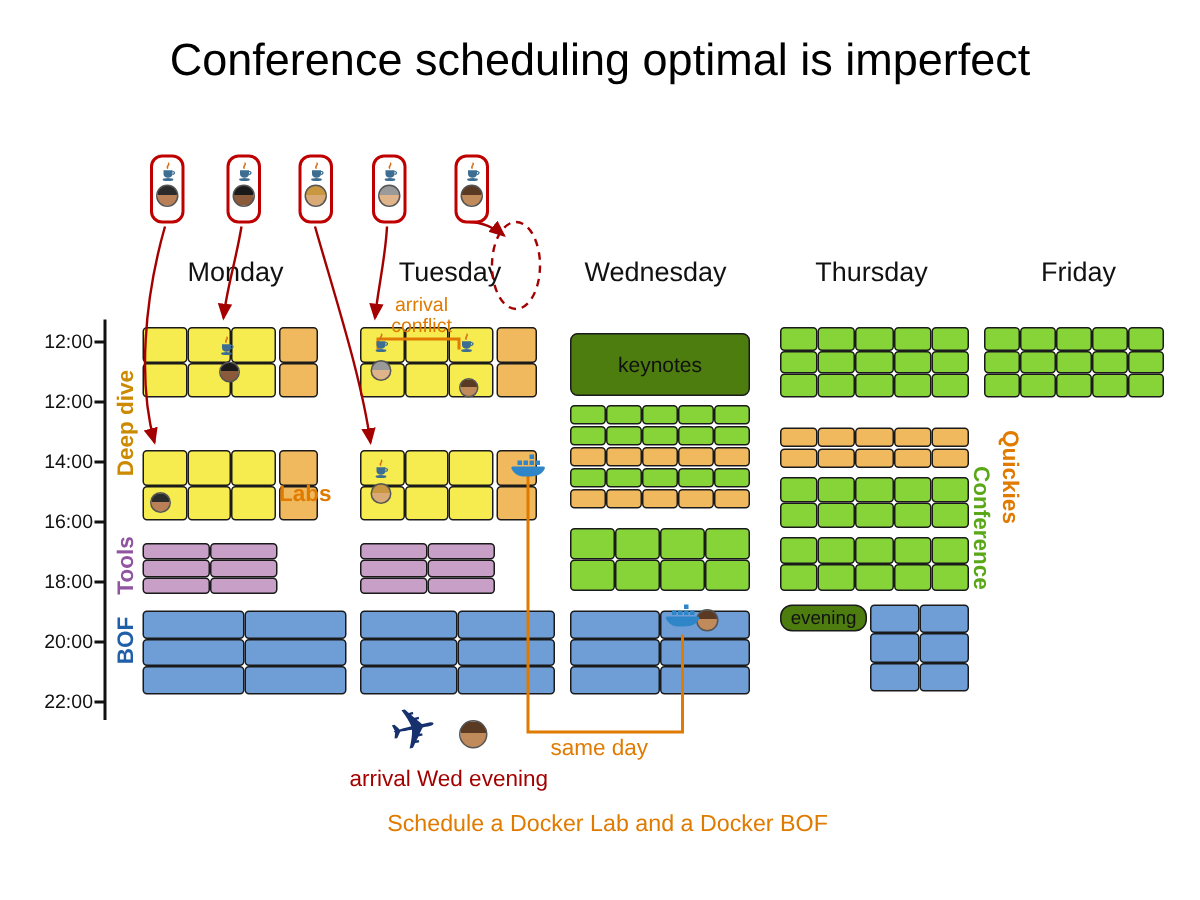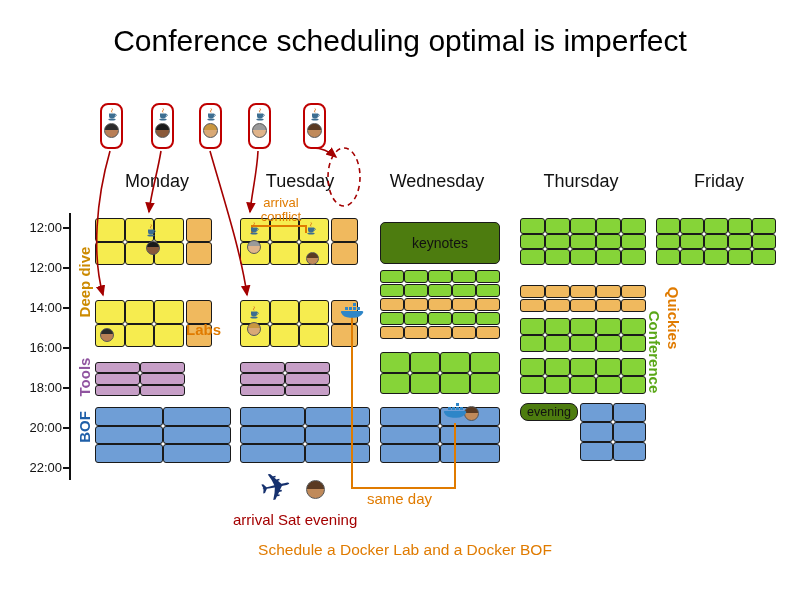--- a/index.html
+++ b/index.html
@@ -45,21 +45,21 @@
   <div class="title">Conference scheduling optimal is imperfect</div>
 
 
   <div class="note-conflict" style="left: 248px; top: 196px; color: rgb(224, 123, 0);">
     <span style="display:block">arrival</span>
     <span style="display:block">conflict</span>
   </div>
 
   <div class="note" style="left: 367px; top: 490px; color: rgb(224, 123, 0);">same day</div>
 
-  <div class="note" style="left: 233px; top: 511px; color: rgb(164, 0, 0);">arrival Sat evening</div>
+  <div class="note" style="left: 233px; top: 511px; color: rgb(164, 0, 0);">arrival Wed evening</div>
 
   <div class="note-docker" style="top: 541px; color: rgb(224, 123, 0);">Schedule a Docker Lab and a Docker BOF</div>
 
   <div class="vlabel rot-ccw" style="left: 84px; top: 282px; color: rgb(204, 138, 0);">Deep dive</div>
   <div class="vlabel" style="left: 186px; top: 283px; color: rgb(224, 123, 0); margin-top: 38px;">Labs</div>
   <div class="vlabel rot-ccw" style="left: 84px; top: 377px; color: rgb(144, 84, 160);">Tools</div>
   <div class="vlabel rot-ccw" style="left: 84px; top: 427px; color: rgb(31, 95, 168);">BOF</div>
   <div class="vlabel rot-cw" style="left: 673px; top: 318px; color: rgb(224, 123, 0);">Quickies</div>
   <div class="vlabel rot-cw" style="left: 654px; top: 352px; color: rgb(90, 167, 24);">Conference</div>
 

